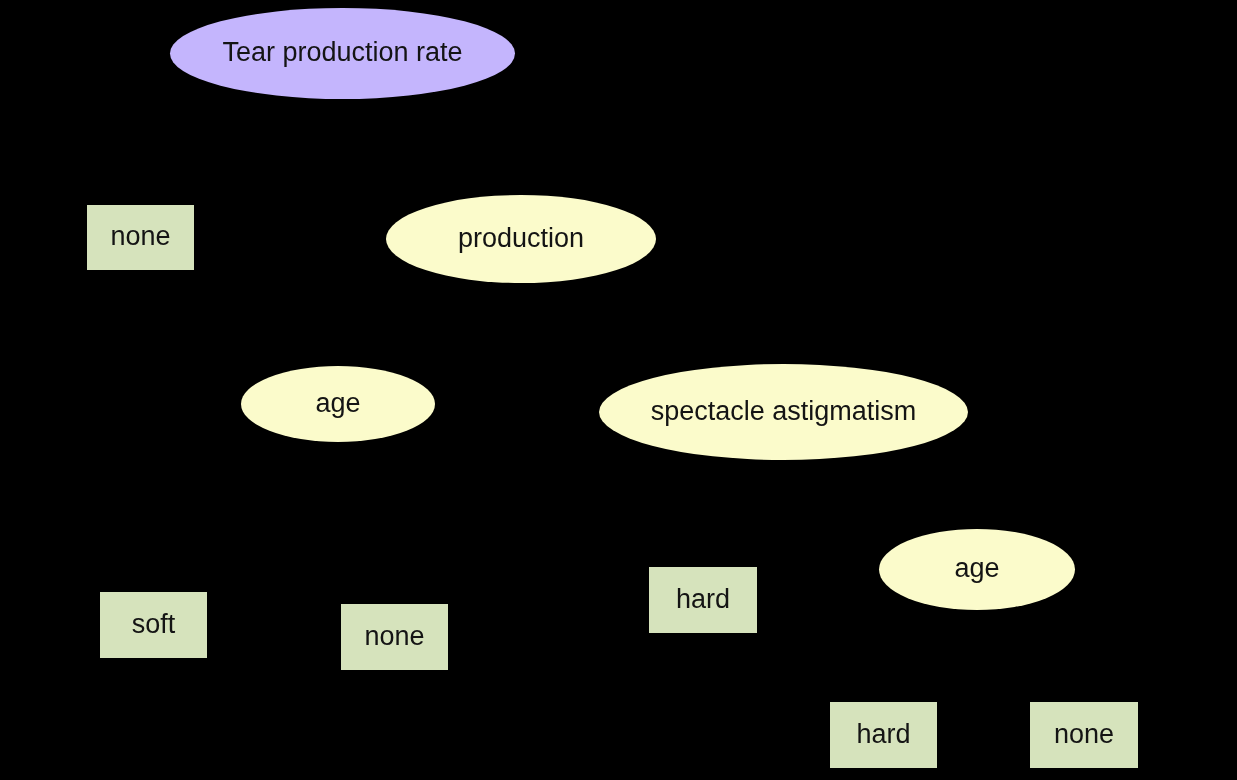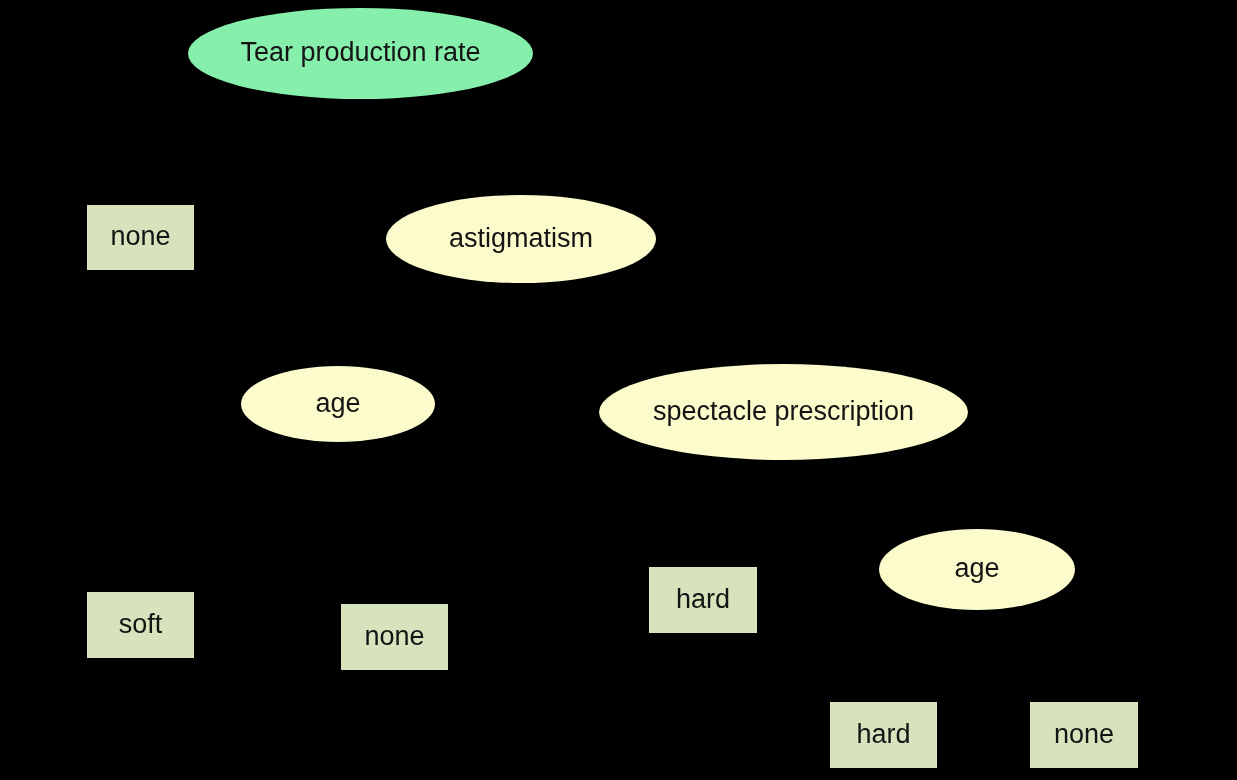--- a/index.html
+++ b/index.html
@@ -57,36 +57,36 @@
       <line x1="460" y1="275" x2="338" y2="366" stroke="#000000" stroke-width="2"></line>
       <line x1="600" y1="275" x2="760" y2="364" stroke="#000000" stroke-width="2"></line>
       <line x1="290" y1="440" x2="141" y2="592" stroke="#000000" stroke-width="2"></line>
       <line x1="360" y1="440" x2="395" y2="604" stroke="#000000" stroke-width="2"></line>
       <line x1="730" y1="458" x2="703" y2="567" stroke="#000000" stroke-width="2"></line>
       <line x1="860" y1="458" x2="977" y2="529" stroke="#000000" stroke-width="2"></line>
       <line x1="940" y1="607" x2="884" y2="702" stroke="#000000" stroke-width="2"></line>
       <line x1="1020" y1="607" x2="1084" y2="702" stroke="#000000" stroke-width="2"></line>
     </svg>
   <div id="node-layer">
-      <div class="node decision" style="left: 188px; top: 8px; width: 345px; height: 91px; font-size: 27px; background: #86efac; color: rgb(20, 20, 20);">
+      <div class="node decision" style="left: 170px; top: 8px; width: 345px; height: 91px; font-size: 27px; background: #c4b5fd; color: rgb(20, 20, 20);">
         <span class="node-label">Tear production rate</span>
       </div>
       <div class="node leaf" style="left: 87px; top: 205px; width: 107px; height: 65px; font-size: 27px; background: rgb(214, 227, 188); color: rgb(20, 20, 20);">
         <span class="node-label">none</span>
       </div>
       <div class="node decision" style="left: 386px; top: 195px; width: 270px; height: 88px; font-size: 27px; background: rgb(251, 251, 203); color: rgb(20, 20, 20);">
-        <span class="node-label">astigmatism</span>
+        <span class="node-label">production</span>
       </div>
       <div class="node decision" style="left: 241px; top: 366px; width: 194px; height: 76px; font-size: 27px; background: rgb(251, 251, 203); color: rgb(20, 20, 20);">
         <span class="node-label">age</span>
       </div>
       <div class="node decision" style="left: 599px; top: 364px; width: 369px; height: 96px; font-size: 27px; background: rgb(251, 251, 203); color: rgb(20, 20, 20);">
-        <span class="node-label">spectacle prescription</span>
+        <span class="node-label">spectacle astigmatism</span>
       </div>
-      <div class="node leaf" style="left: 87px; top: 592px; width: 107px; height: 66px; font-size: 27px; background: rgb(214, 227, 188); color: rgb(20, 20, 20);">
+      <div class="node leaf" style="left: 100px; top: 592px; width: 107px; height: 66px; font-size: 27px; background: rgb(214, 227, 188); color: rgb(20, 20, 20);">
         <span class="node-label">soft</span>
       </div>
       <div class="node leaf" style="left: 341px; top: 604px; width: 107px; height: 66px; font-size: 27px; background: rgb(214, 227, 188); color: rgb(20, 20, 20);">
         <span class="node-label">none</span>
       </div>
       <div class="node leaf" style="left: 649px; top: 567px; width: 108px; height: 66px; font-size: 27px; background: rgb(214, 227, 188); color: rgb(20, 20, 20);">
         <span class="node-label">hard</span>
       </div>
       <div class="node decision" style="left: 879px; top: 529px; width: 196px; height: 81px; font-size: 27px; background: rgb(251, 251, 203); color: rgb(20, 20, 20);">
         <span class="node-label">age</span>

